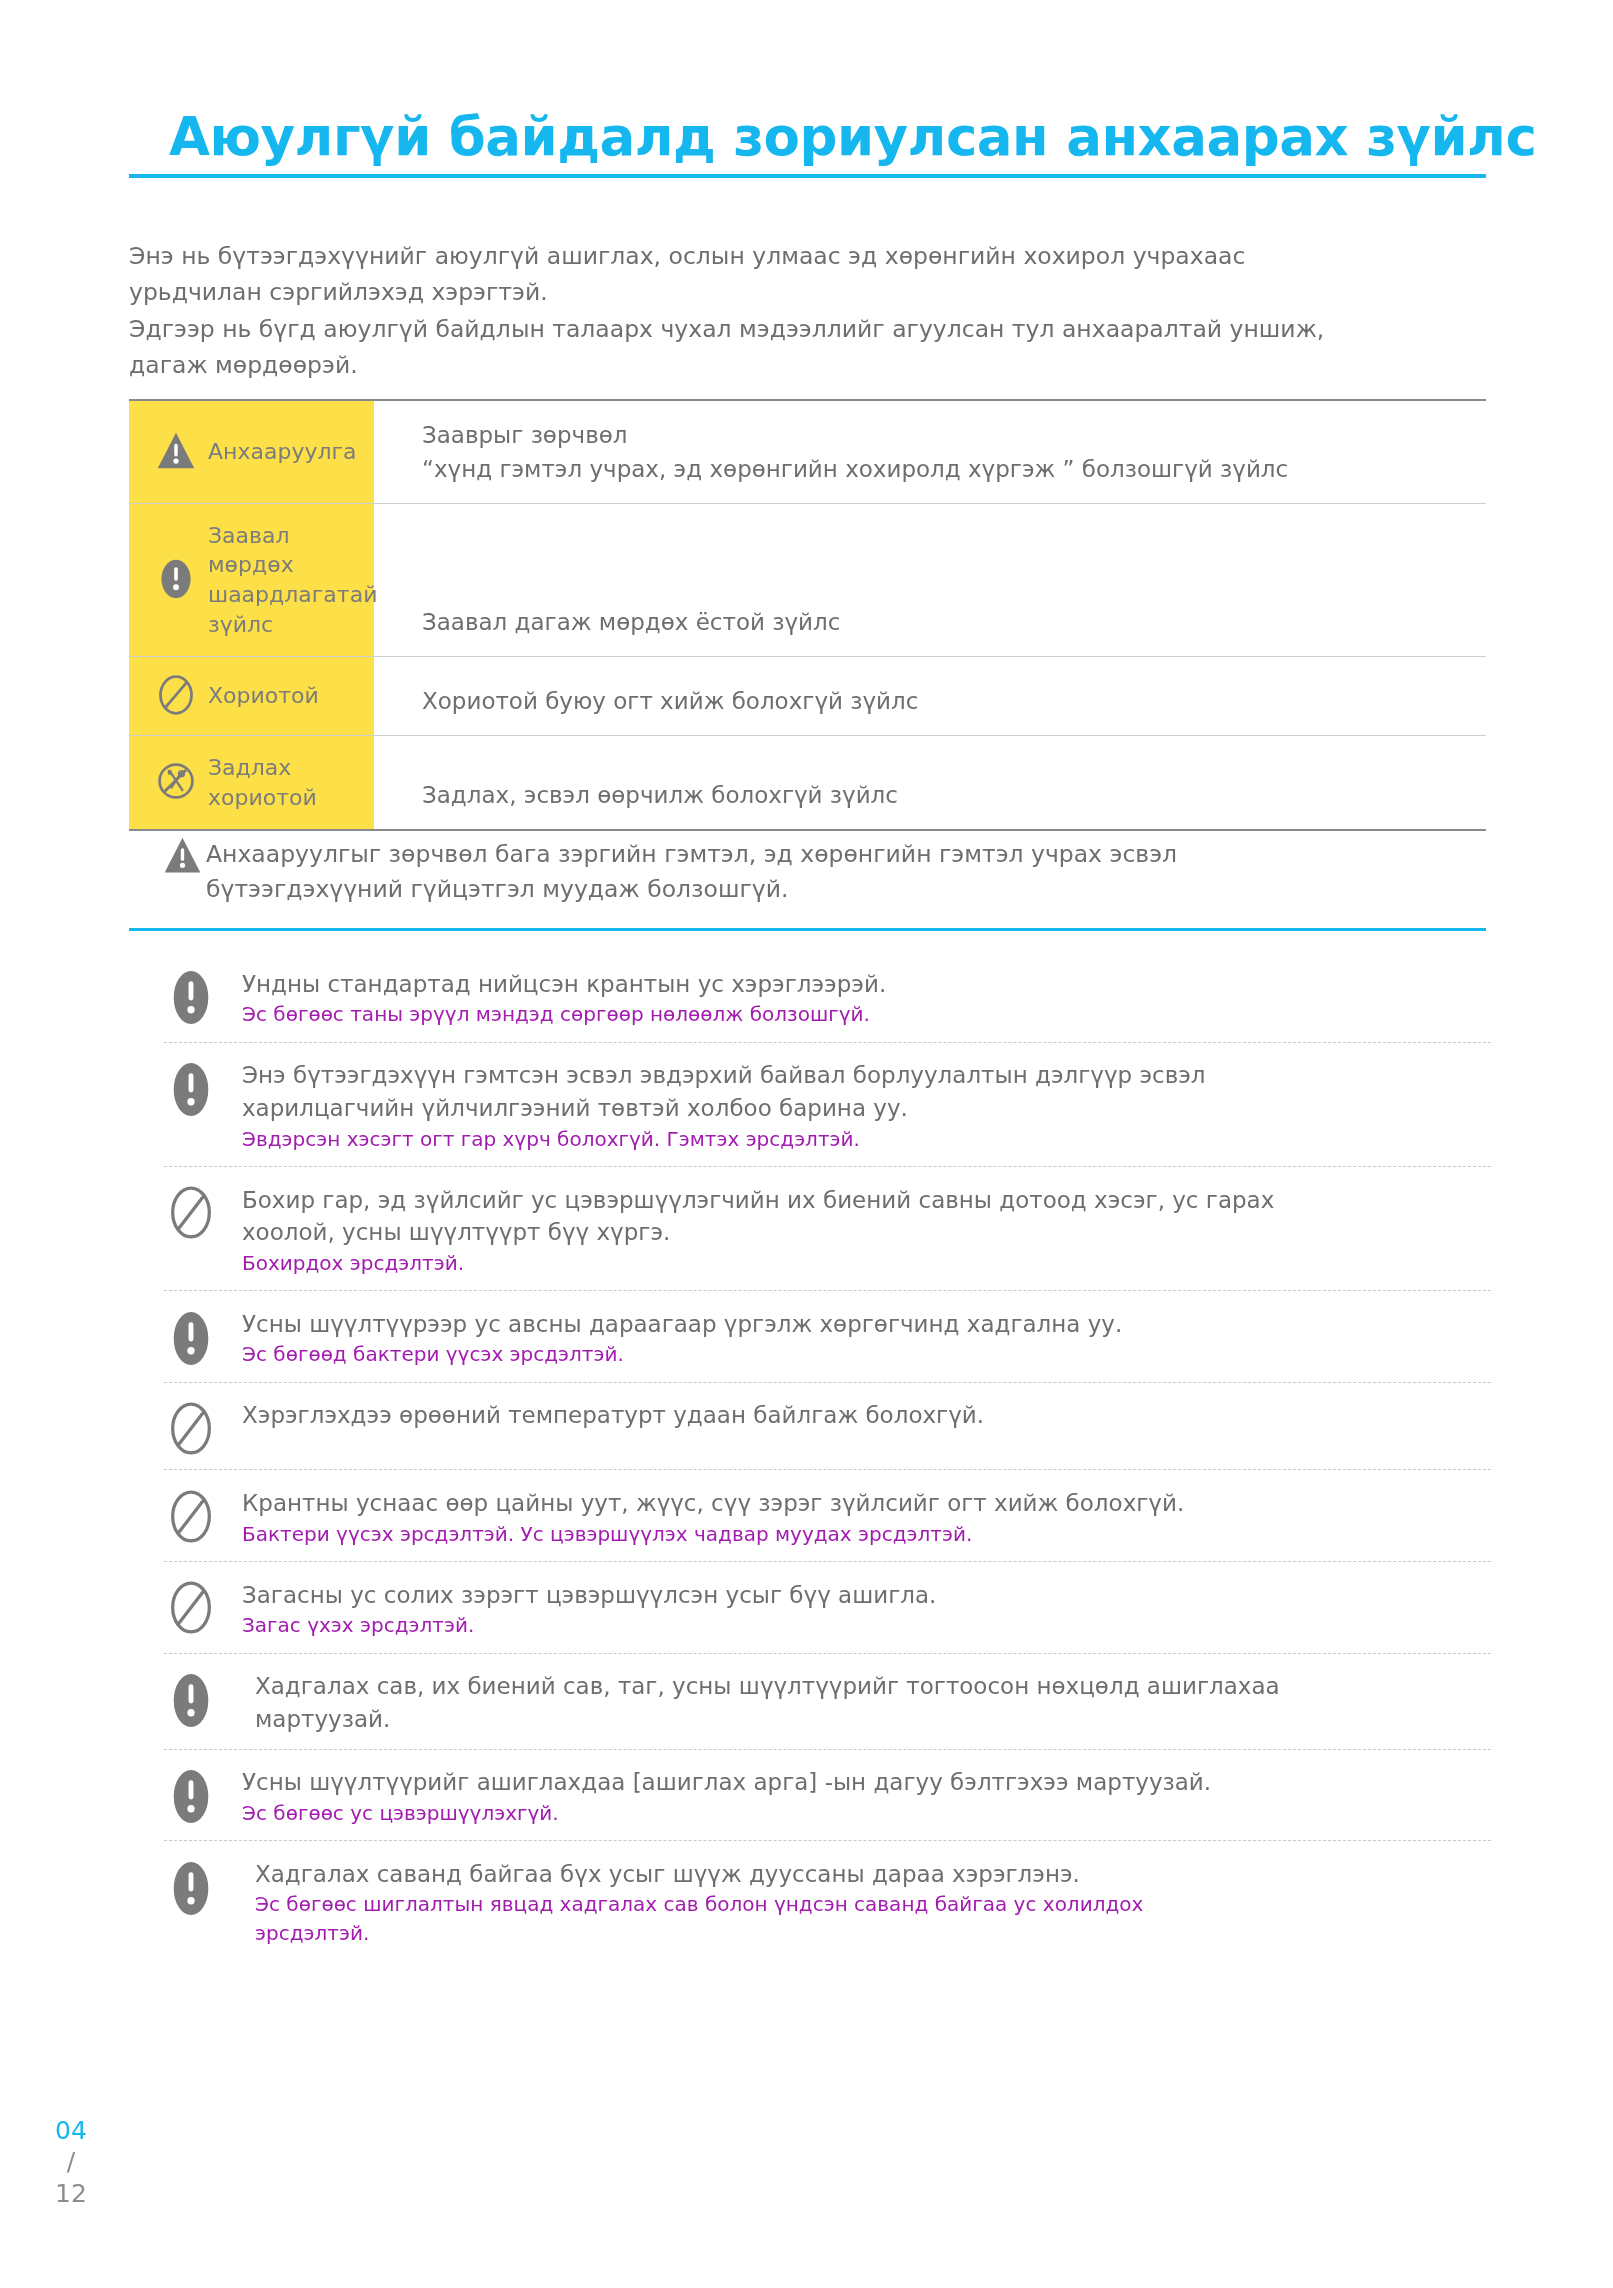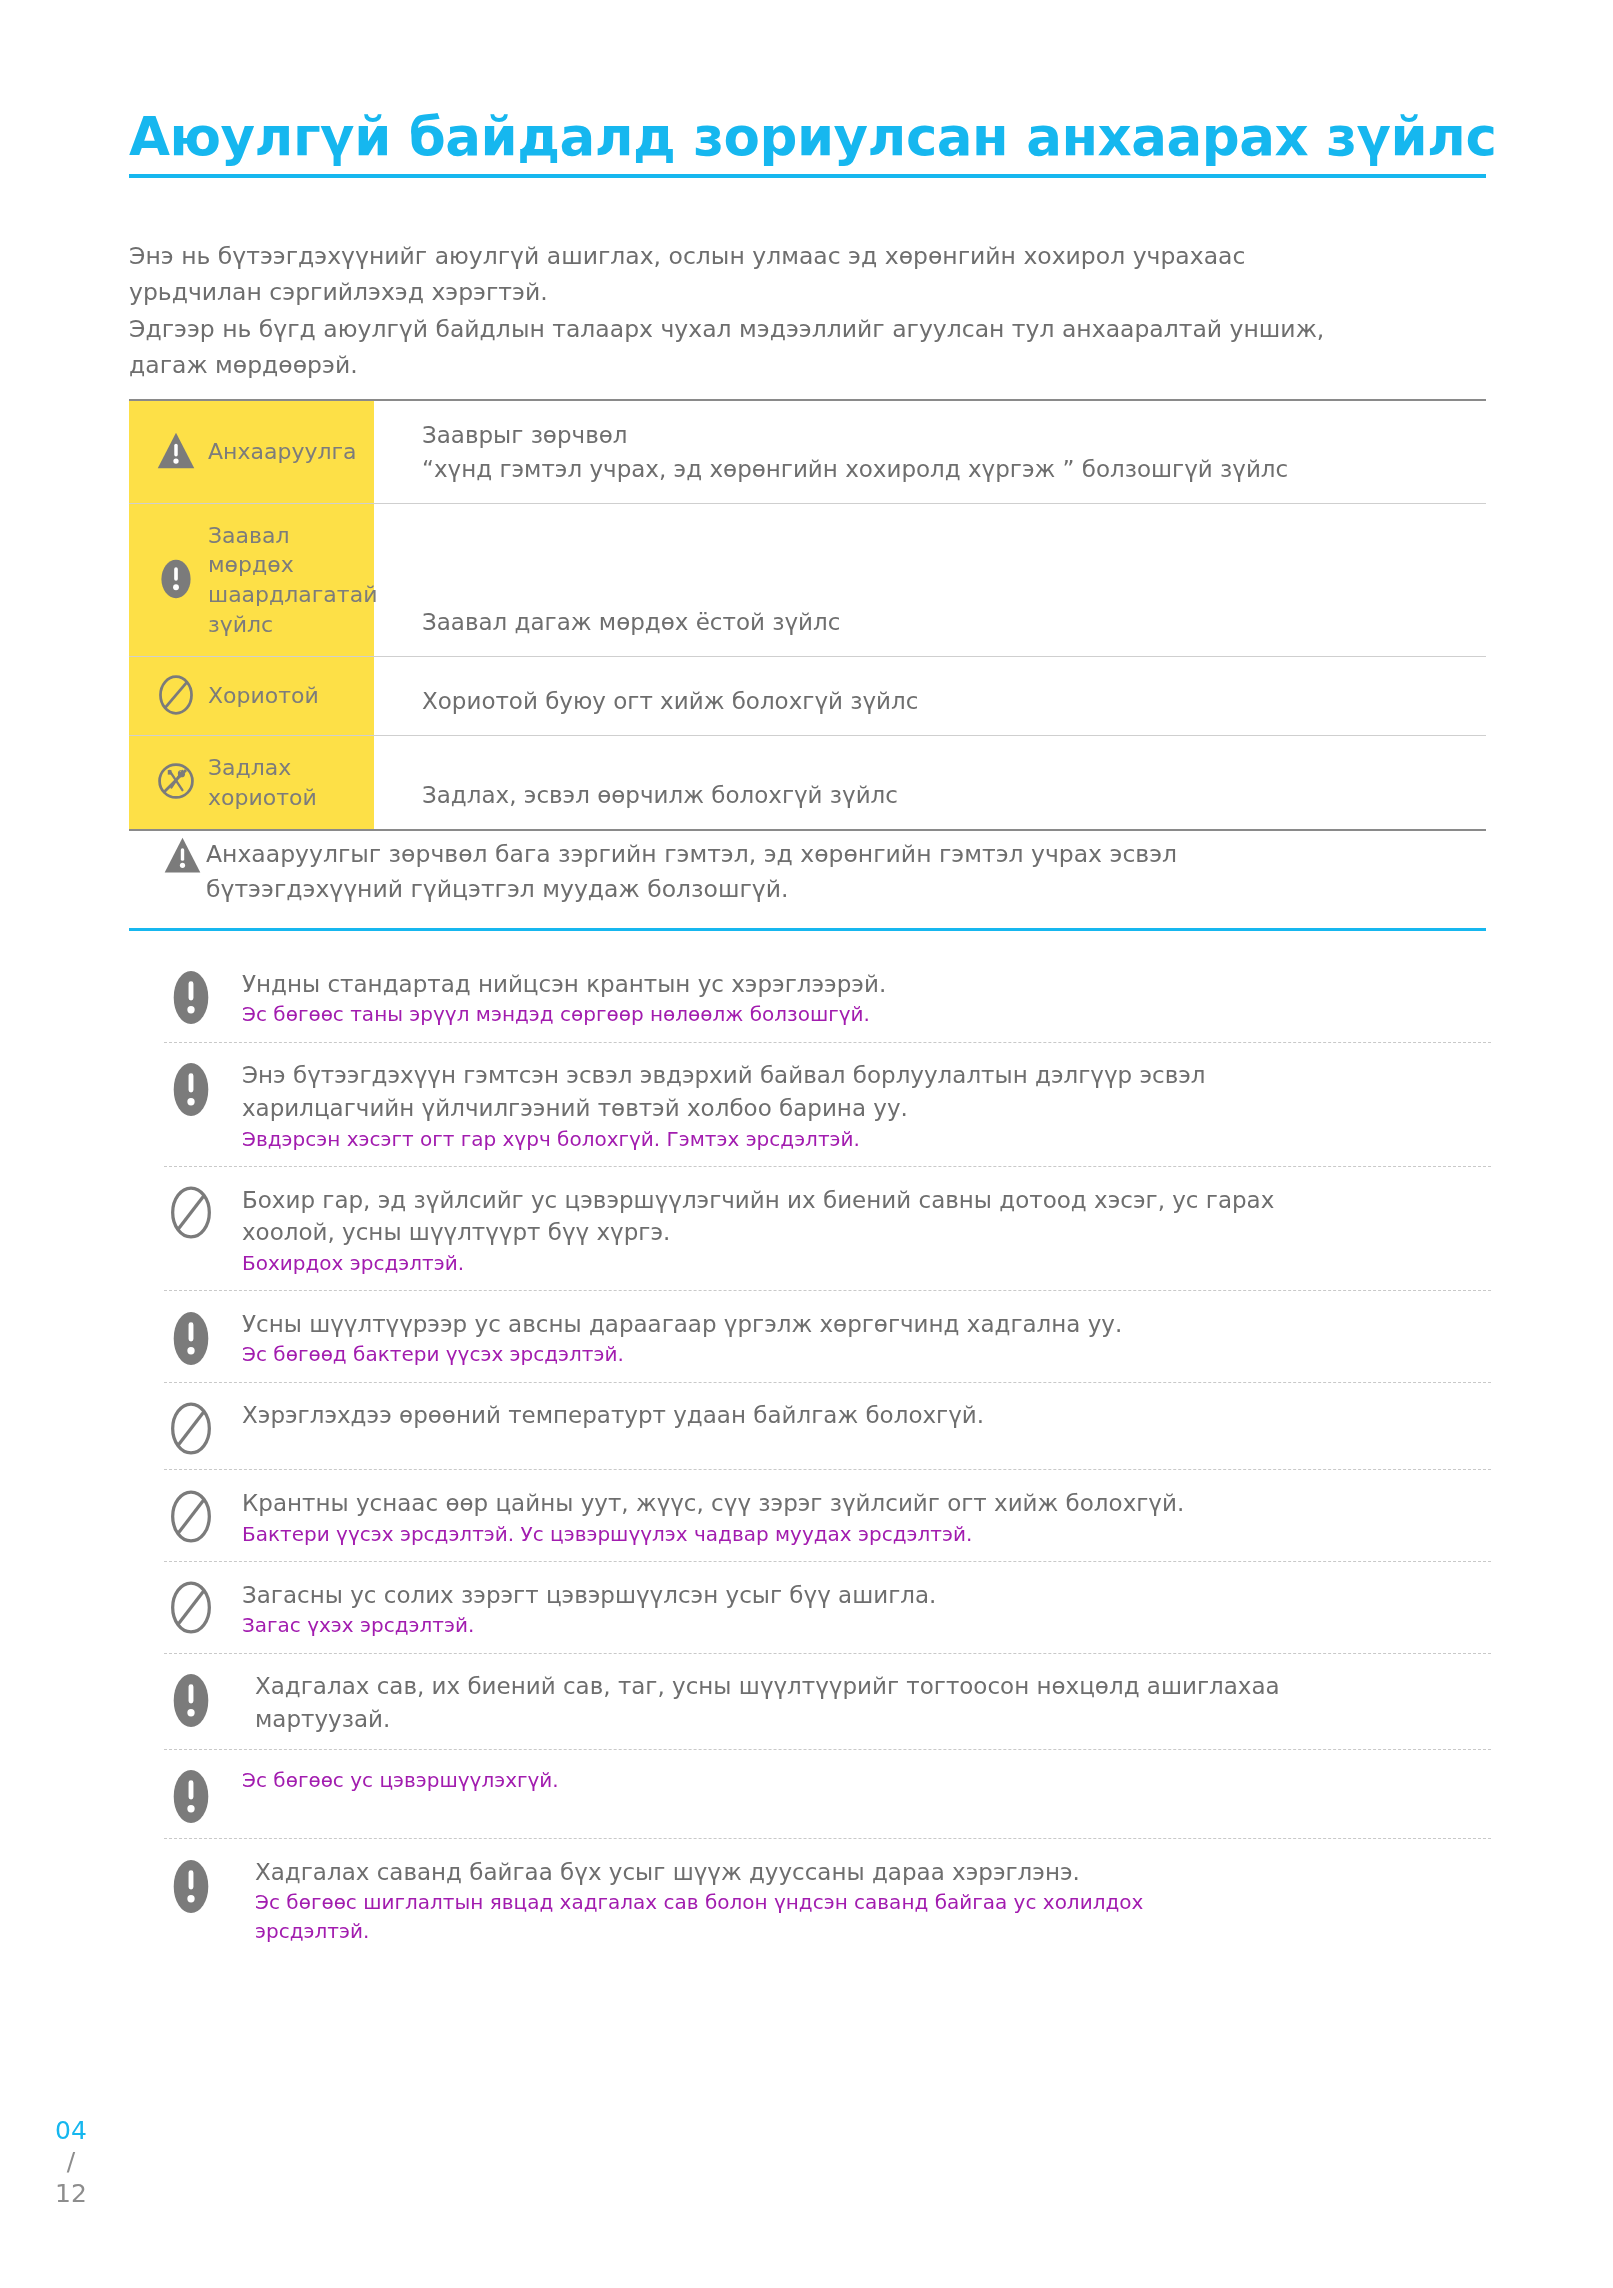--- a/index.html
+++ b/index.html
@@ -29,20 +29,21 @@
     top: 109px;
     width: 1357px;
   }
   .title {
     font-size: 53px;
     font-weight: 700;
     color: #16b7ef;
     letter-spacing: -0.5px;
     line-height: 1.05;
     white-space: nowrap;
+    margin-left: 40px;
   }
   .title-rule {
     margin-top: 9.2px;
     height: 4.6px;
     background: #16b7ef;
     width: 1357px;
   }
 
   
   .intro {
@@ -409,20 +410,21 @@
       <div class="sep"></div>
       <div class="item">
         <div class="icon-cell">
           <svg width="48" height="57" viewBox="0 0 46 56">
             <ellipse cx="23" cy="28" rx="17" ry="26" fill="#7b7b7b"></ellipse>
             <rect x="20.6" y="12" width="4.8" height="19" rx="2.4" fill="#ffffff"></rect>
             <circle cx="23" cy="40" r="3.6" fill="#ffffff"></circle>
           </svg>
         </div>
         <div class="lines">
+          <div class="line-main">Усны шүүлтүүрийг ашиглахдаа [ашиглах арга] -ын дагуу бэлтгэхээ мартуузай.</div>
           <div class="line-sub">Эс бөгөөс ус цэвэршүүлэхгүй.</div>
         </div>
       </div>
       <div class="sep"></div>
       <div class="item indented">
         <div class="icon-cell">
           <svg width="48" height="57" viewBox="0 0 46 56">
             <ellipse cx="23" cy="28" rx="17" ry="26" fill="#7b7b7b"></ellipse>
             <rect x="20.6" y="12" width="4.8" height="19" rx="2.4" fill="#ffffff"></rect>
             <circle cx="23" cy="40" r="3.6" fill="#ffffff"></circle>

